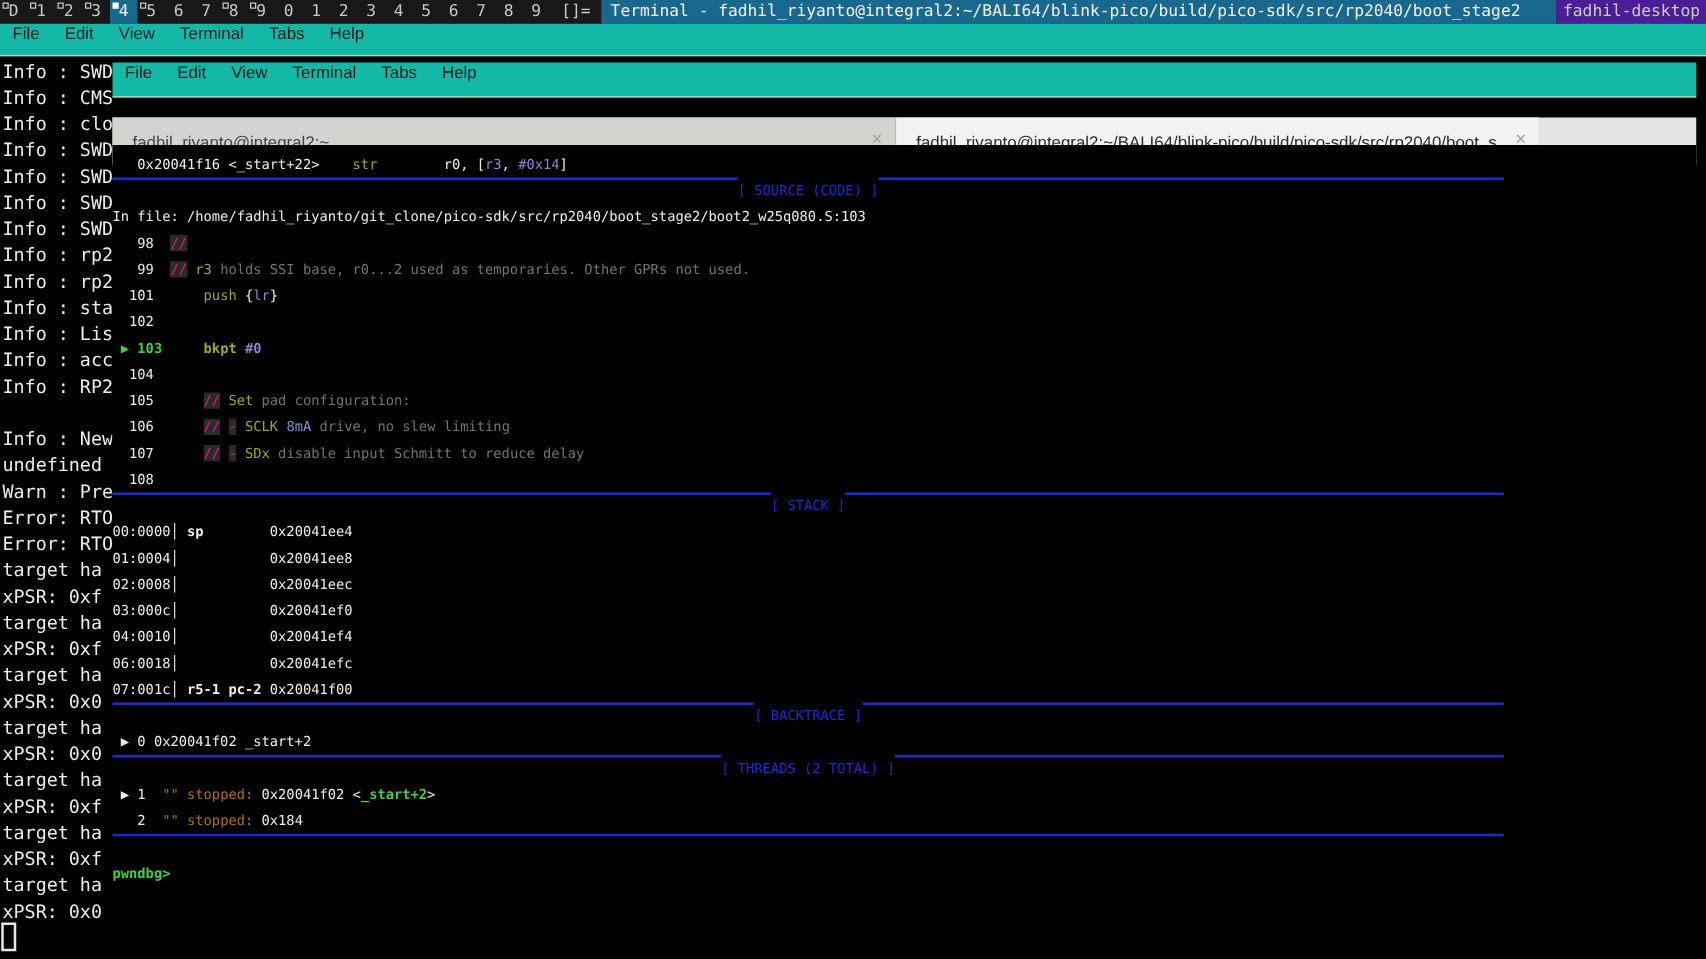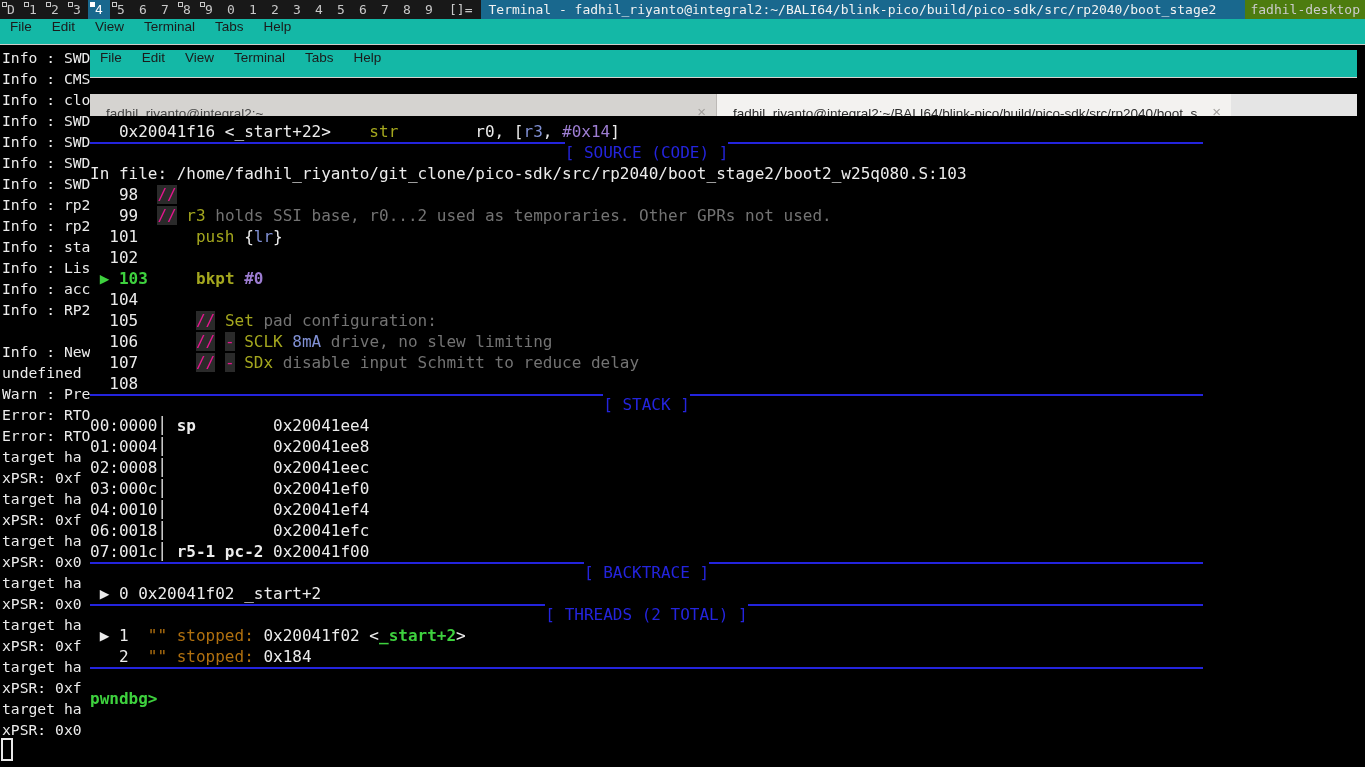--- a/index.html
+++ b/index.html
@@ -7,21 +7,21 @@
 
   
   .topbar{position:absolute;left:0;top:0;width:1365px;height:19px;background:#181818;display:flex;align-items:stretch;font-family:"DejaVu Sans Mono",monospace;font-size:13px;color:#c8c8c8;}
   .tag{width:22px;position:relative;display:flex;align-items:center;justify-content:center;}
   .tag.sel{background:#19688e;color:#ffffff;}
   .ind{position:absolute;left:2px;top:2px;width:5px;height:5px;box-sizing:border-box;}
   .ind.hollow{border:1px solid #c8c8c8;}
   .ind.filled{background:#ffffff;}
   .layout{padding:0 9px;display:flex;align-items:center;}
   .wm-title{flex:1;background:#19688e;color:#f2f2f2;display:flex;align-items:center;padding-left:7px;white-space:nowrap;overflow:hidden;}
-  .wm-status{background:#4d7c0f;color:#cccccc;display:flex;align-items:center;padding:0 5px;white-space:nowrap;}
+  .wm-status{background:#4c1d95;color:#cccccc;display:flex;align-items:center;padding:0 5px;white-space:nowrap;}
 
   
   .menubar{background:#14b8a6;display:flex;font-size:13.5px;color:#1b1b1b;}
   .menubar.outer{position:absolute;left:0;top:19px;width:1365px;height:26px;border-bottom:1px solid #cfcdca;box-sizing:border-box;}
   .menu-item{padding:0 10px;}
 
   
   .bg-term{position:absolute;left:0;top:45px;width:1365px;padding-top:2px;font-family:"DejaVu Sans Mono",monospace;font-size:14.7px;line-height:21px;color:#ececec;}
   .bg-line{height:21px;white-space:pre;padding-left:2px;}
   .bg-cursor{position:absolute;left:1px;top:738px;width:12px;height:23px;border:2px solid #e8e8e8;box-sizing:border-box;}
@@ -29,21 +29,21 @@
   
   .window{position:absolute;left:90px;top:50px;width:1267px;height:717px;background:#000;}
   .menubar.inner{position:absolute;left:0;top:0;width:1267px;height:28px;border-bottom:1px solid #d5d3d0;box-sizing:border-box;}
   .tabbar{position:absolute;left:0;top:44px;width:1267px;height:38px;background:#e5e5e5;display:flex;}
   .tab{position:relative;display:flex;align-items:center;box-sizing:border-box;padding:0 34px 0 16px;font-size:13.5px;color:#434343;white-space:nowrap;overflow:hidden;}
   .tab.inactive{background:#d5d3d0;border-right:1px solid #bcb9b6;}
   .tab.active{background:#f3f2f0;color:#2b2b2b;}
   .tab.active::after{content:"";position:absolute;left:0;bottom:0;width:100%;height:4px;background:#3b7fe0;}
   .tab-close{position:absolute;right:10px;top:50%;transform:translateY(-58%);color:#a19e9b;font-size:15px;}
 
-  .term{position:absolute;left:0;top:66px;width:1267px;height:651px;background:#000;box-sizing:border-box;padding-top:5px;font-family:"DejaVu Sans Mono",monospace;font-size:16px;line-height:21px;color:#ececec;}
+  .term{position:absolute;left:0;top:66px;width:1267px;height:651px;background:#000;box-sizing:border-box;padding-top:5px;font-family:"DejaVu Sans Mono",monospace;font-size:11px;line-height:21px;color:#ececec;}
   .tline{height:21px;white-space:pre;}
   .sep-row{height:21px;display:flex;width:1113px;color:#2424dd;}
   .sep-row .ln{flex:1;height:2px;background:#2424dd;}
   .sep-row .lbl{white-space:pre;}
 
   .c-fg{color:#ececec}
   .c-pk{color:#e5178f}
   .c-ol{color:#a4a71e}
   .c-cy{color:#737373}
   .c-bl{color:#8090d4}

